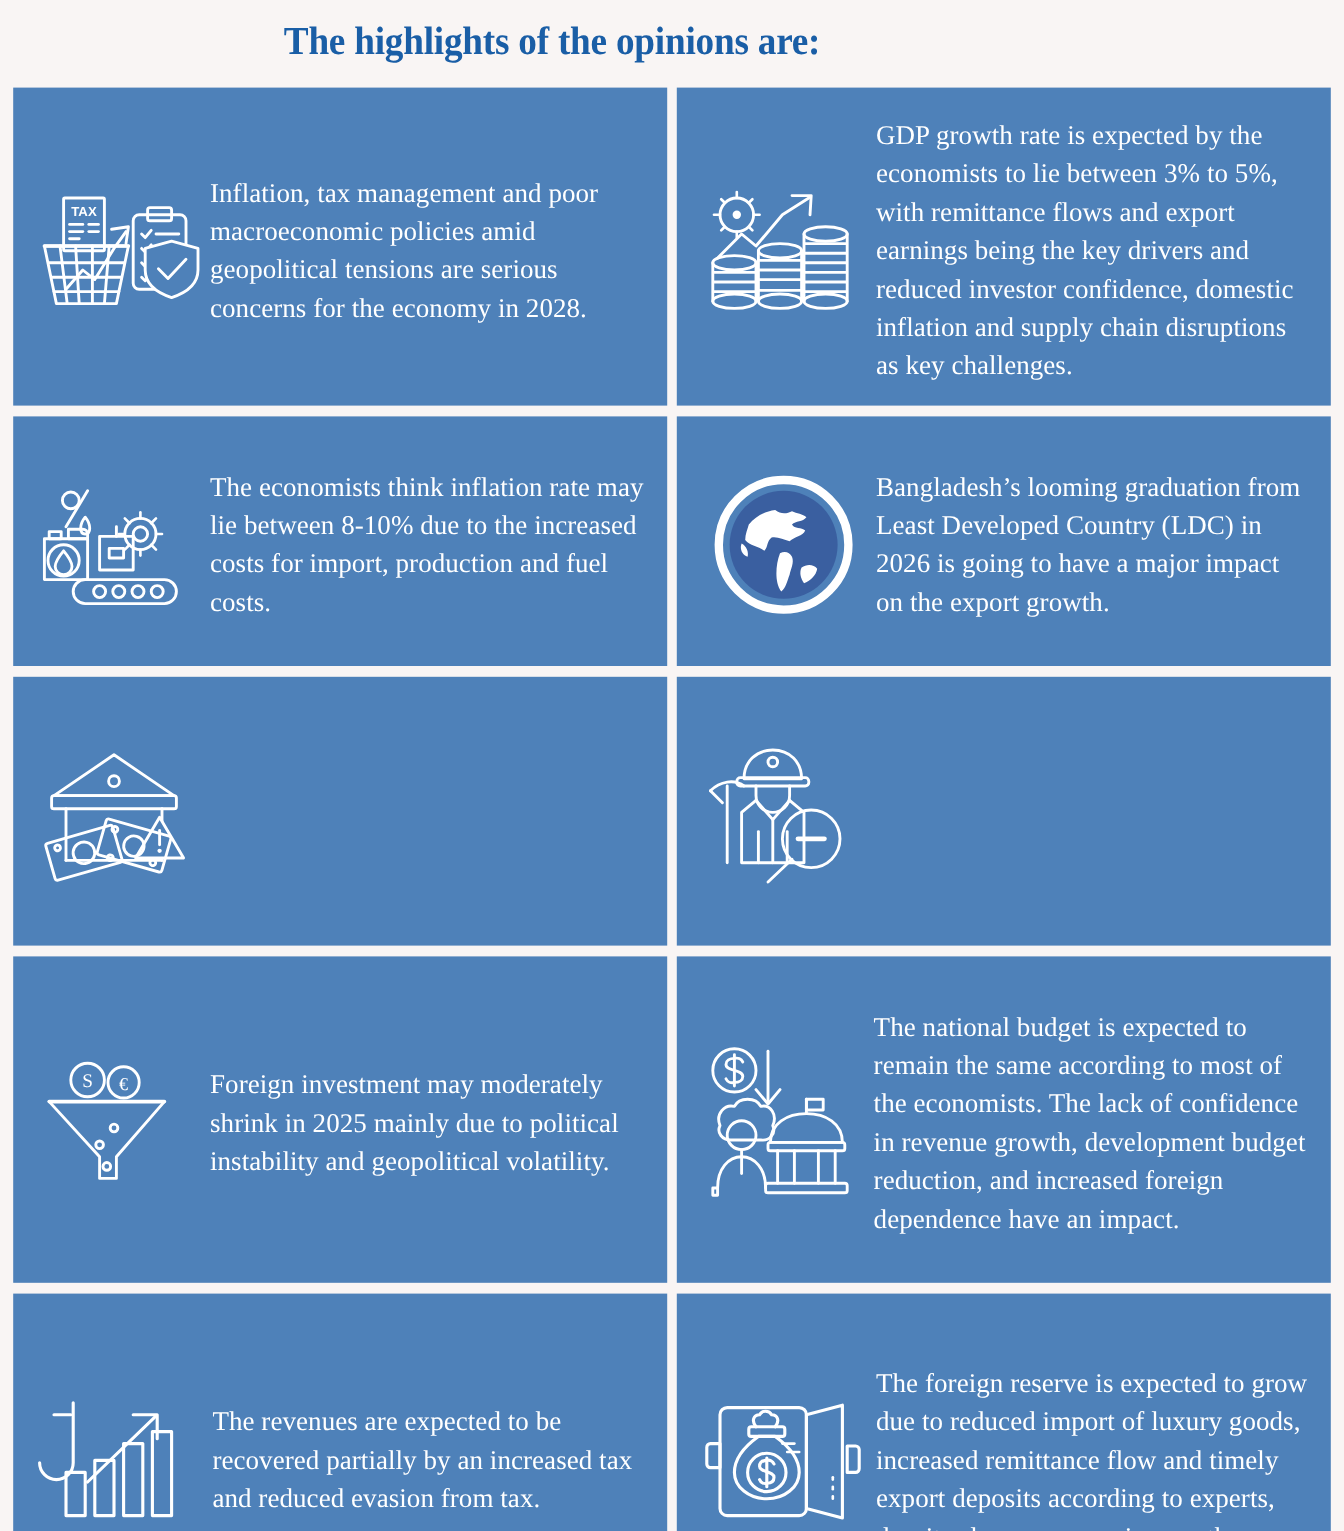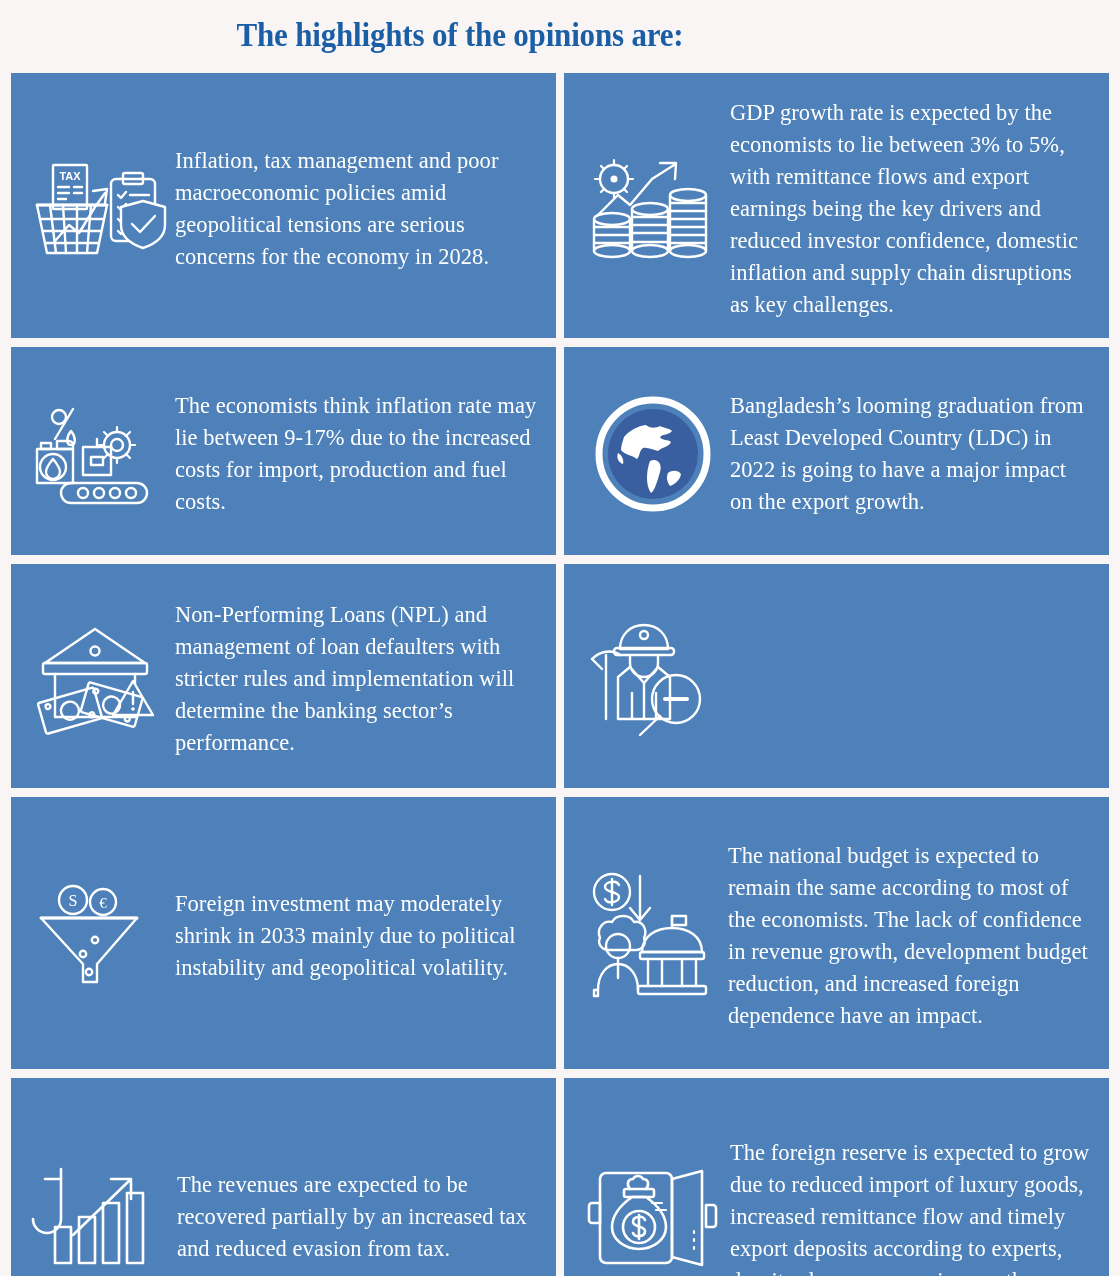--- a/index.html
+++ b/index.html
@@ -220,37 +220,37 @@
           <line x1="72" y1="48" x2="72" y2="40"></line>
           <rect x="66" y="58" width="12" height="8"></rect>
 
           <path d="M46 84 H112 a10 10 0 0 1 0 20 H46 a10 10 0 0 1 0 -20 Z"></path>
           <circle cx="58" cy="94" r="5"></circle>
           <circle cx="74" cy="94" r="5"></circle>
           <circle cx="90" cy="94" r="5"></circle>
           <circle cx="106" cy="94" r="5"></circle>
         </svg>
       </div>
-      <div class="card-text">The economists think inflation rate may lie between 9-17% due to the increased costs for import, production and fuel costs.</div>
+      <div class="card-text">The economists think inflation rate may lie between 8-10% due to the increased costs for import, production and fuel costs.</div>
     </div>
 
     <div class="card col-right r2">
       <div class="card-icon">
         <svg width="118" height="118" viewBox="0 0 118 118" fill="none">
           <circle cx="59" cy="59" r="54" fill="none" stroke="#ffffff" stroke-width="7"></circle>
           <circle cx="59" cy="59" r="45" fill="#3a5fa0"></circle>
           <g fill="#ffffff">
             <path d="M30 42 c6 -7 14 -11 22 -12 c5 4 10 3 14 1 c4 2 9 2 12 5 c-3 4 -9 3 -12 6 c2 4 8 2 11 5 c-2 5 -9 5 -13 9 c-5 -1 -10 -4 -15 -3 c-4 3 -3 8 -6 11 c-5 -4 -12 -4 -16 -9 c0 -5 2 -9 3 -13 z"></path>
             <path d="M56 66 c4 -2 8 -1 10 3 c2 5 -1 10 -2 15 c-2 5 -3 11 -7 14 c-3 -4 -4 -10 -4 -15 c0 -6 1 -12 3 -17 z"></path>
             <path d="M74 78 c4 -3 10 -3 13 1 c-1 6 -6 10 -11 12 c-3 -4 -4 -9 -2 -13 z"></path>
             <path d="M24 58 c4 2 6 7 5 11 c-4 -1 -7 -6 -5 -11 z"></path>
           </g>
         </svg>
       </div>
-      <div class="card-text">Bangladesh’s looming graduation from Least Developed Country (LDC) in 2022 is going to have a major impact on the export growth.</div>
+      <div class="card-text">Bangladesh’s looming graduation from Least Developed Country (LDC) in 2026 is going to have a major impact on the export growth.</div>
     </div>
 
     <div class="card col-left r3">
       <div class="card-icon">
         <svg width="150" height="125" viewBox="0 0 150 125" fill="none" stroke="#ffffff" stroke-width="2.4" stroke-linecap="round" stroke-linejoin="round">
 
           <path d="M20 46 L70 12 L120 46 Z"></path>
           <circle cx="70" cy="34" r="4.5"></circle>
           <rect x="18" y="46" width="104" height="11" rx="2"></rect>
 
@@ -269,21 +269,20 @@
             <circle cx="65" cy="100" r="2.4"></circle>
           </g>
           <g transform="rotate(16 86 90)">
             <rect x="58" y="72" width="56" height="31" rx="2"></rect>
             <circle cx="86" cy="88" r="8.5"></circle>
             <circle cx="67" cy="79" r="2.4"></circle>
             <circle cx="105" cy="97" r="2.4"></circle>
           </g>
         </svg>
       </div>
-      <div class="card-text">Non-Performing Loans (NPL) and management of loan defaulters with stricter rules and implementation will determine the banking sector’s performance.</div>
     </div>
 
     <div class="card col-right r3">
       <div class="card-icon">
         <svg width="150" height="128" viewBox="0 0 150 128" fill="none" stroke="#ffffff" stroke-width="2.4" stroke-linecap="round" stroke-linejoin="round">
 
           <path d="M42 34 C42 20 52 10 66 10 C80 10 90 20 90 34 Z"></path>
           <circle cx="66" cy="20" r="4"></circle>
           <rect x="36" y="33" width="60" height="7" rx="3"></rect>
 
@@ -316,21 +315,21 @@
           <text x="78" y="24" font-family="Liberation Serif, serif" font-size="15" fill="#ffffff" stroke="none" text-anchor="middle">€</text>
 
           <path d="M16 34 H112 L72 80 V98 H58 V80 Z"></path>
           <line x1="16" y1="34" x2="112" y2="34" stroke-width="3"></line>
 
           <circle cx="70" cy="56" r="3.2"></circle>
           <circle cx="58" cy="70" r="3.2"></circle>
           <circle cx="64" cy="88" r="3.2"></circle>
         </svg>
       </div>
-      <div class="card-text">Foreign investment may moderately shrink in 2033 mainly due to political instability and geopolitical volatility.</div>
+      <div class="card-text">Foreign investment may moderately shrink in 2025 mainly due to political instability and geopolitical volatility.</div>
     </div>
 
     <div class="card col-left r5">
       <div class="card-icon">
         <svg width="150" height="140" viewBox="0 0 150 140" fill="none" stroke="#ffffff" stroke-width="2.4" stroke-linecap="round" stroke-linejoin="round">
 
           <circle cx="34" cy="26" r="18"></circle>
           <line x1="34" y1="13" x2="34" y2="39"></line>
           <path d="M41 19 a6 6 0 0 0 -7 -3 c-4 0 -7 2 -7 5 c0 6 14 4 14 10 c0 3 -3 5 -7 5 a6 6 0 0 1 -7 -3"></path>
 

